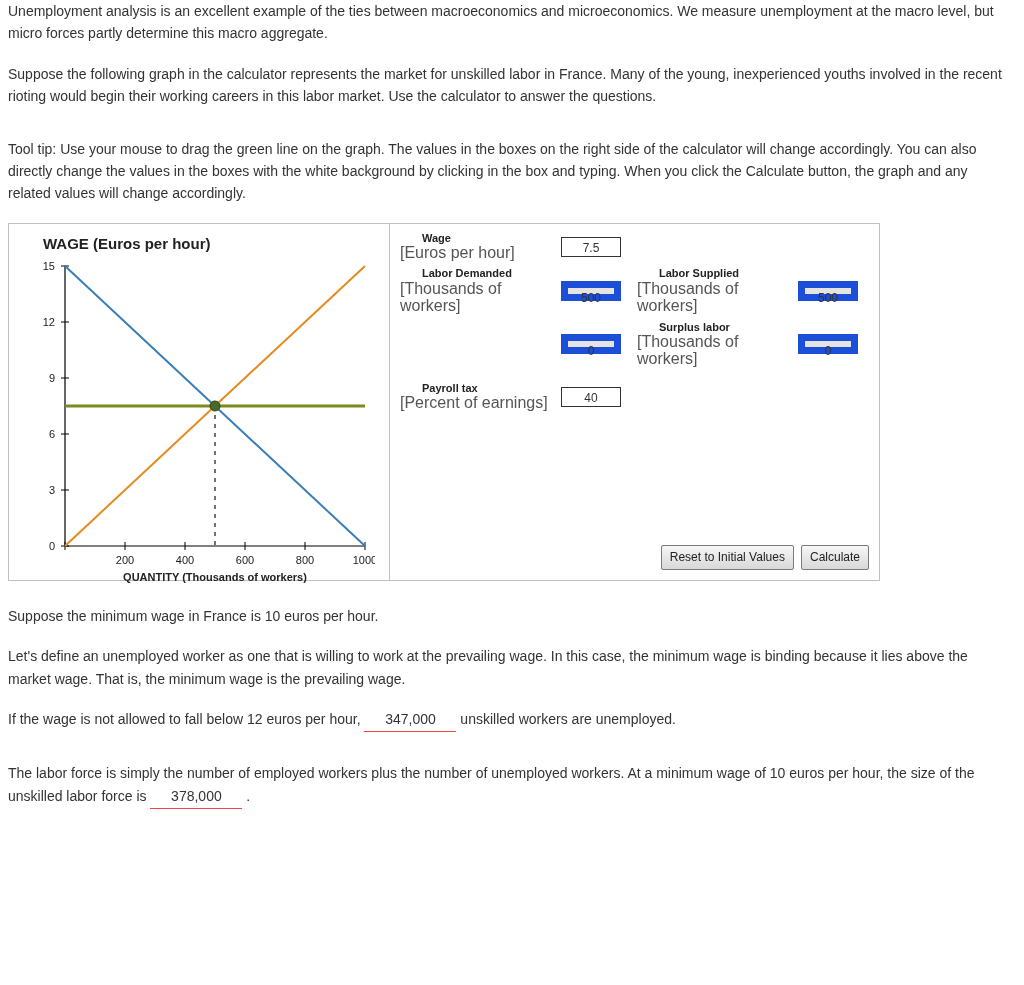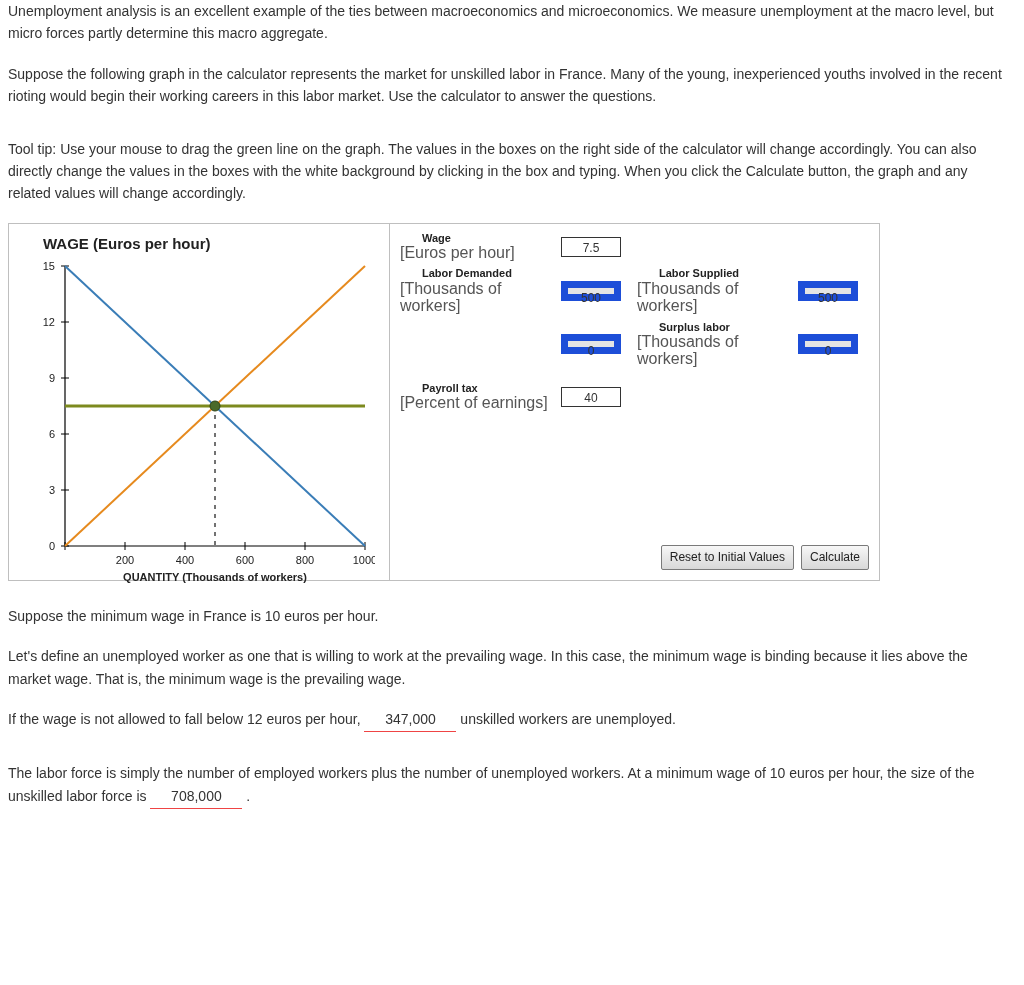--- a/index.html
+++ b/index.html
@@ -226,15 +226,15 @@
 <p class="para">Let's define an unemployed worker as one that is willing to work at the prevailing wage. In this case, the minimum wage is binding because it lies above the market wage. That is, the minimum wage is the prevailing wage.</p>
 
 <p class="para">
   <span>If the wage is not allowed to fall below 12 euros per hour,</span>
   <span class="blank">347,000</span>
   <span>unskilled workers are unemployed.</span>
 </p>
 
 <p class="para" style="margin-top:30px">
   <span>The labor force is simply the number of employed workers plus the number of unemployed workers. At a minimum wage of 10 euros per hour, the size of the unskilled labor force is</span>
-  <span class="blank">708,000</span>
+  <span class="blank">378,000</span>
   <span>.</span>
 </p>
 
 </body></html>

